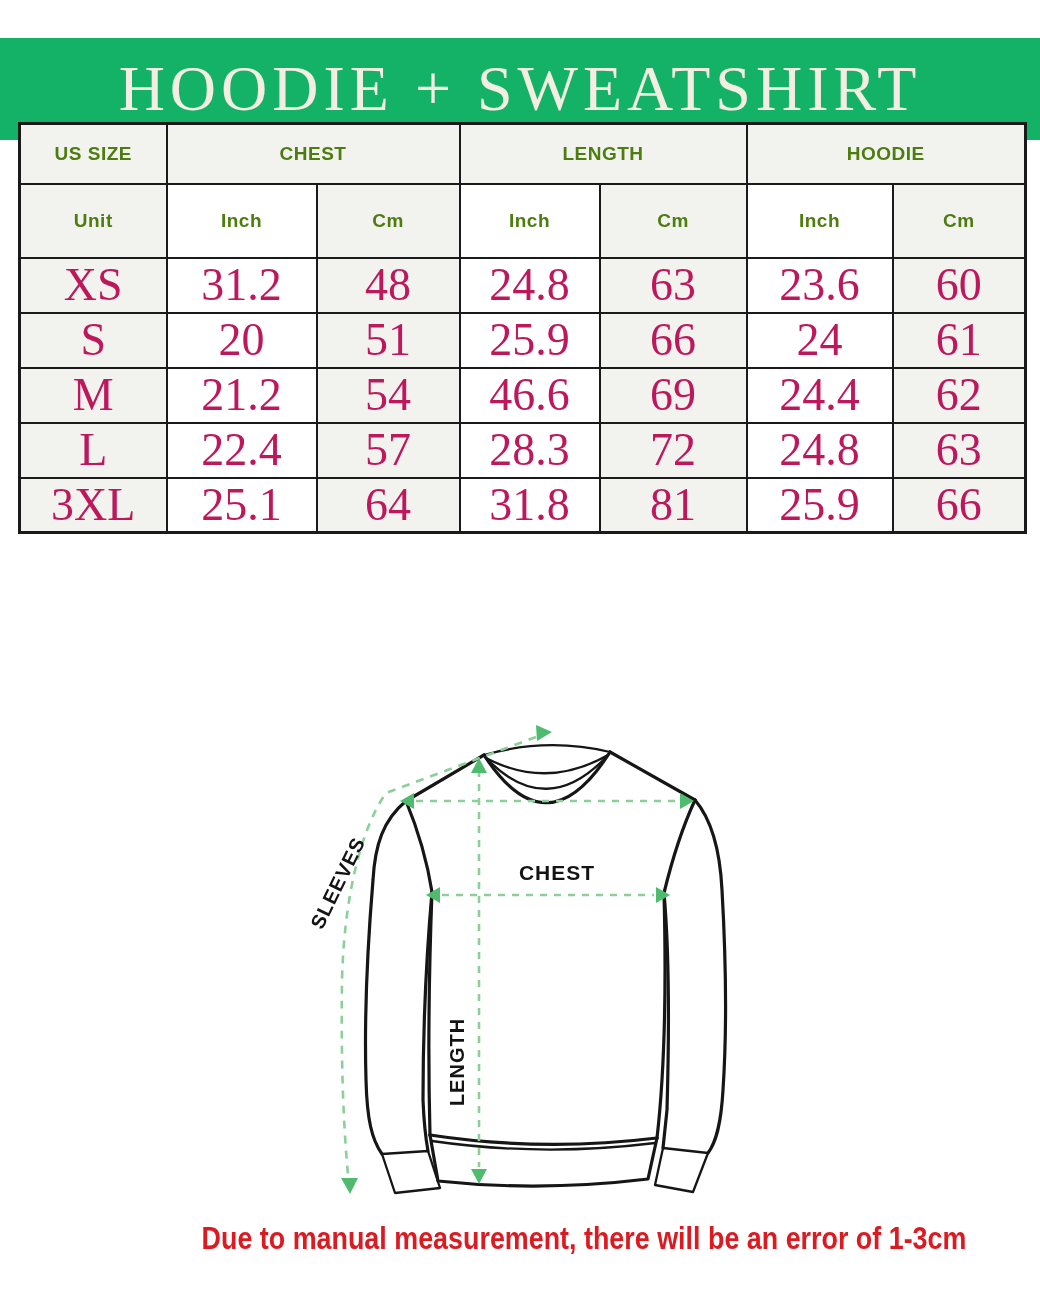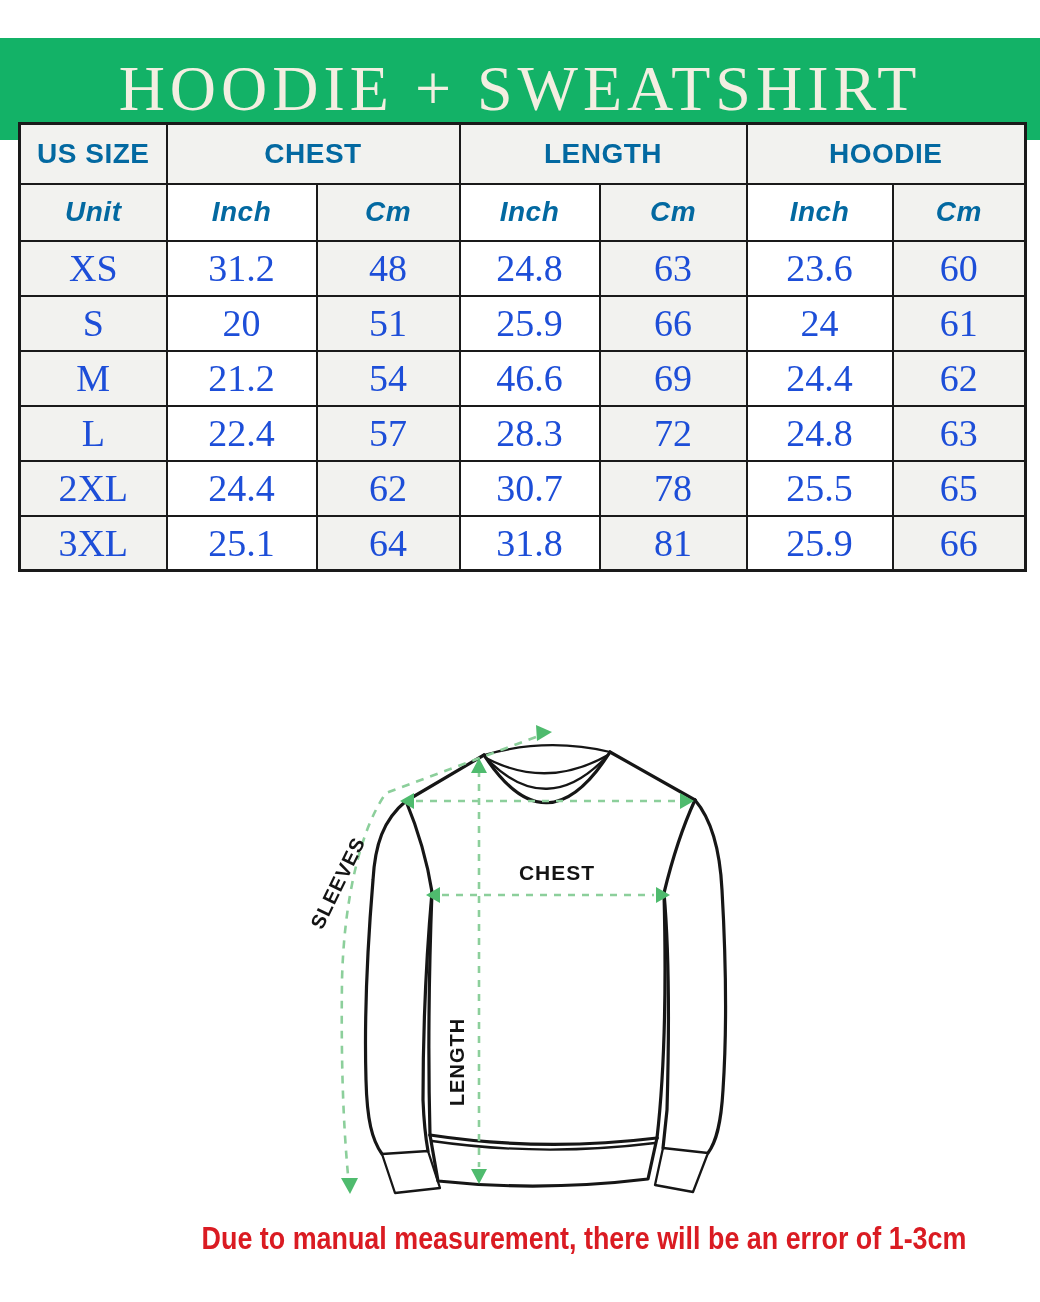--- a/index.html
+++ b/index.html
@@ -23,28 +23,28 @@
     position:absolute;left:18px;top:122px;width:1006px;
     border-collapse:collapse;table-layout:fixed;
     border:3px solid var(--table-border,#1a1a1a);
   }
   .size-table th,.size-table td{
     border:2px solid var(--table-border,#1a1a1a);
     text-align:center;vertical-align:middle;padding:0;
     overflow:hidden;white-space:nowrap;
   }
   .size-table thead tr.group-row{height:60px;}
-  .size-table thead tr.unit-row{height:57px;font-style:italic;}
+  .size-table thead tr.unit-row{height:74px;}
   .size-table tbody tr{height:55px;}
   .size-table th{
     font-family:"Liberation Sans",sans-serif;font-weight:bold;
-    font-size:28px;letter-spacing:.5px;color:#0369a1;
+    font-size:19px;letter-spacing:.5px;color:#4d7c0f;
   }
   .size-table td{
-    font-family:"Liberation Serif",serif;font-size:38px;color:#1d4ed8;line-height:1;
+    font-family:"Liberation Serif",serif;font-size:46px;color:#be185d;line-height:1;
   }
   .col-gray{background:var(--cell-gray,#f2f2ef);}
   .col-white{background:#ffffff;}
   
   svg.diagram{position:absolute;left:280px;top:680px;}
   .outline{fill:none;stroke:var(--outline-black,#161616);stroke-width:3.2;
            stroke-linecap:round;stroke-linejoin:round;}
   .thin{stroke-width:2.3;}
   .dash{fill:none;stroke:var(--dash-green,#8ccf9b);stroke-width:2.6;
         stroke-dasharray:8 7;stroke-linecap:butt;}
@@ -127,29 +127,20 @@
       <tr>
         <td class="col-gray">L</td>
         <td class="col-white">22.4</td>
         <td class="col-gray">57</td>
         <td class="col-white">28.3</td>
         <td class="col-gray">72</td>
         <td class="col-white">24.8</td>
         <td class="col-gray">63</td>
       </tr>
       <tr>
-        <td class="col-gray">2XL</td>
-        <td class="col-white">24.4</td>
-        <td class="col-gray">62</td>
-        <td class="col-white">30.7</td>
-        <td class="col-gray">78</td>
-        <td class="col-white">25.5</td>
-        <td class="col-gray">65</td>
-      </tr>
-      <tr>
         <td class="col-gray">3XL</td>
         <td class="col-white">25.1</td>
         <td class="col-gray">64</td>
         <td class="col-white">31.8</td>
         <td class="col-gray">81</td>
         <td class="col-white">25.9</td>
         <td class="col-gray">66</td>
       </tr>
     </tbody>
 </table>

